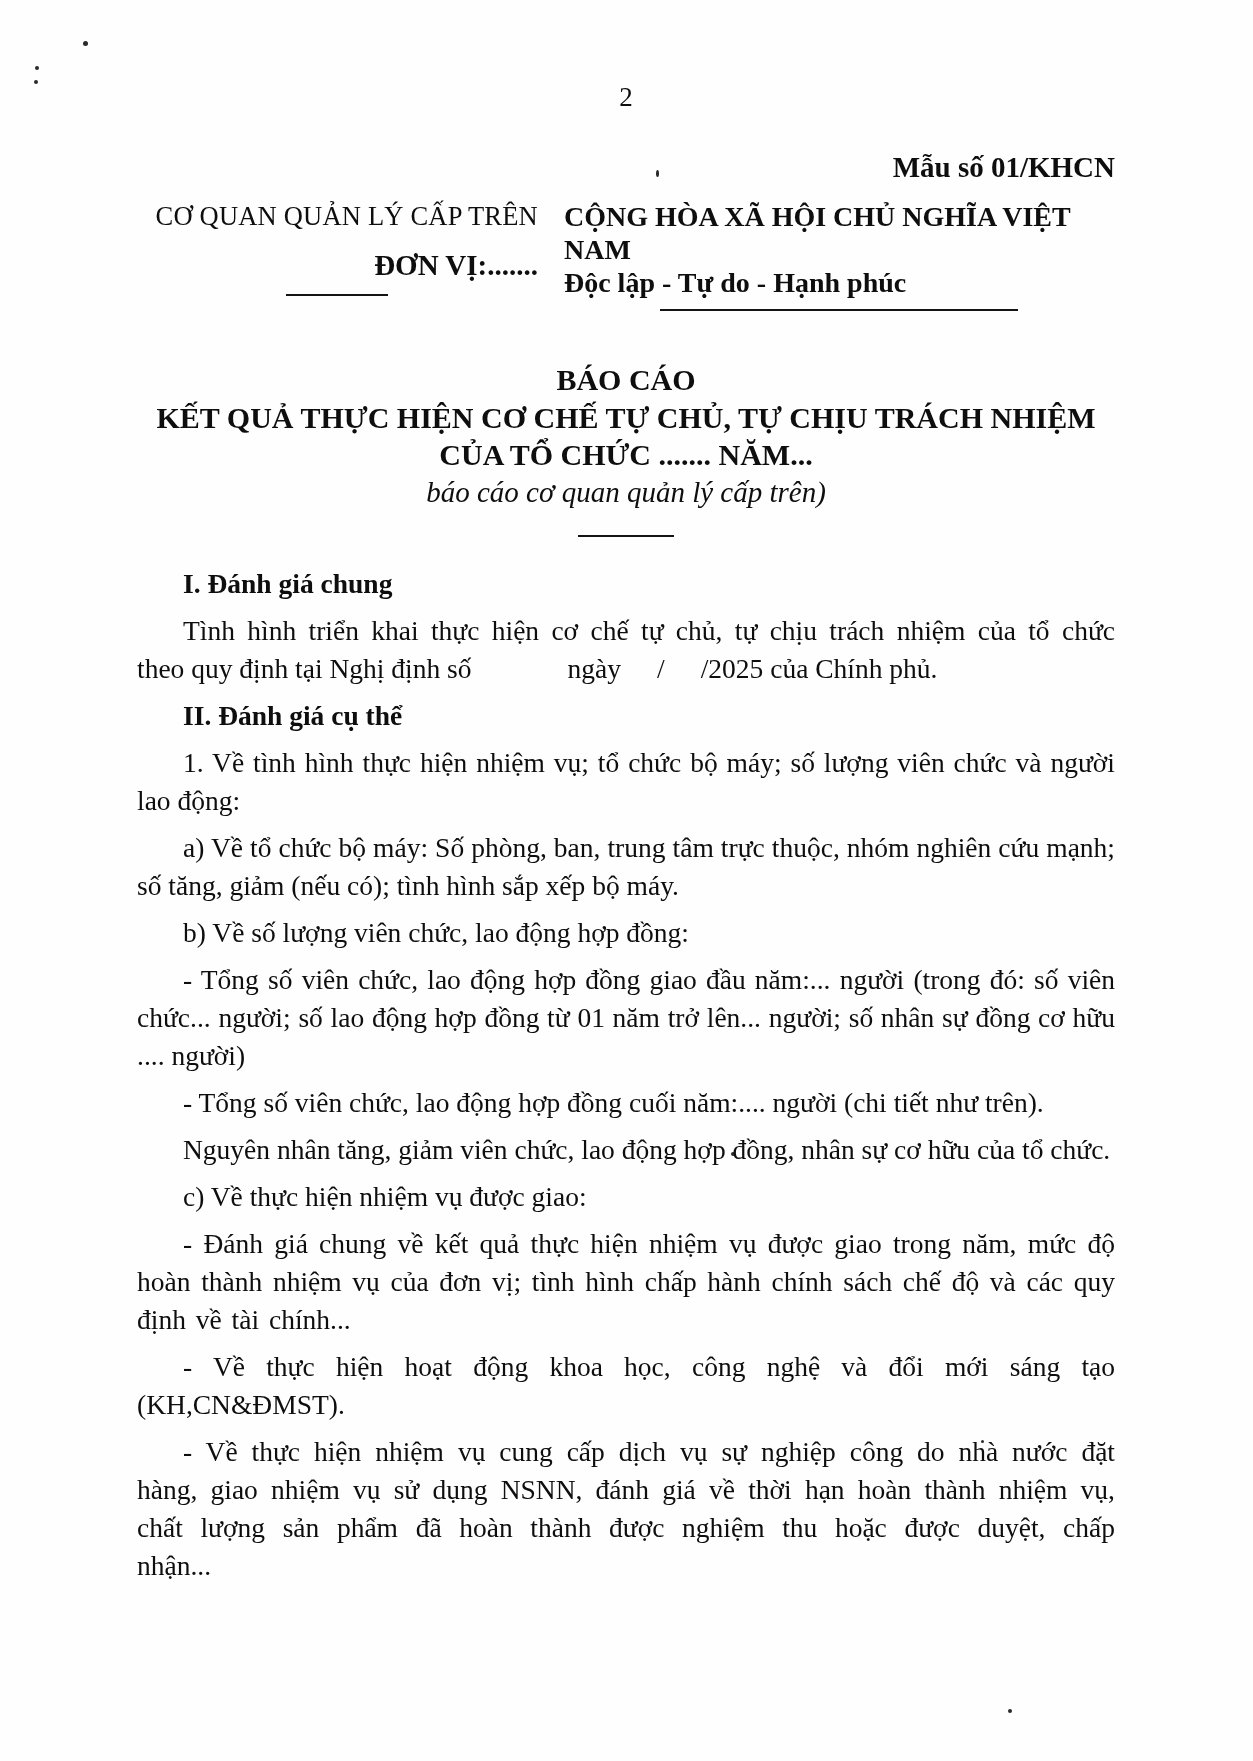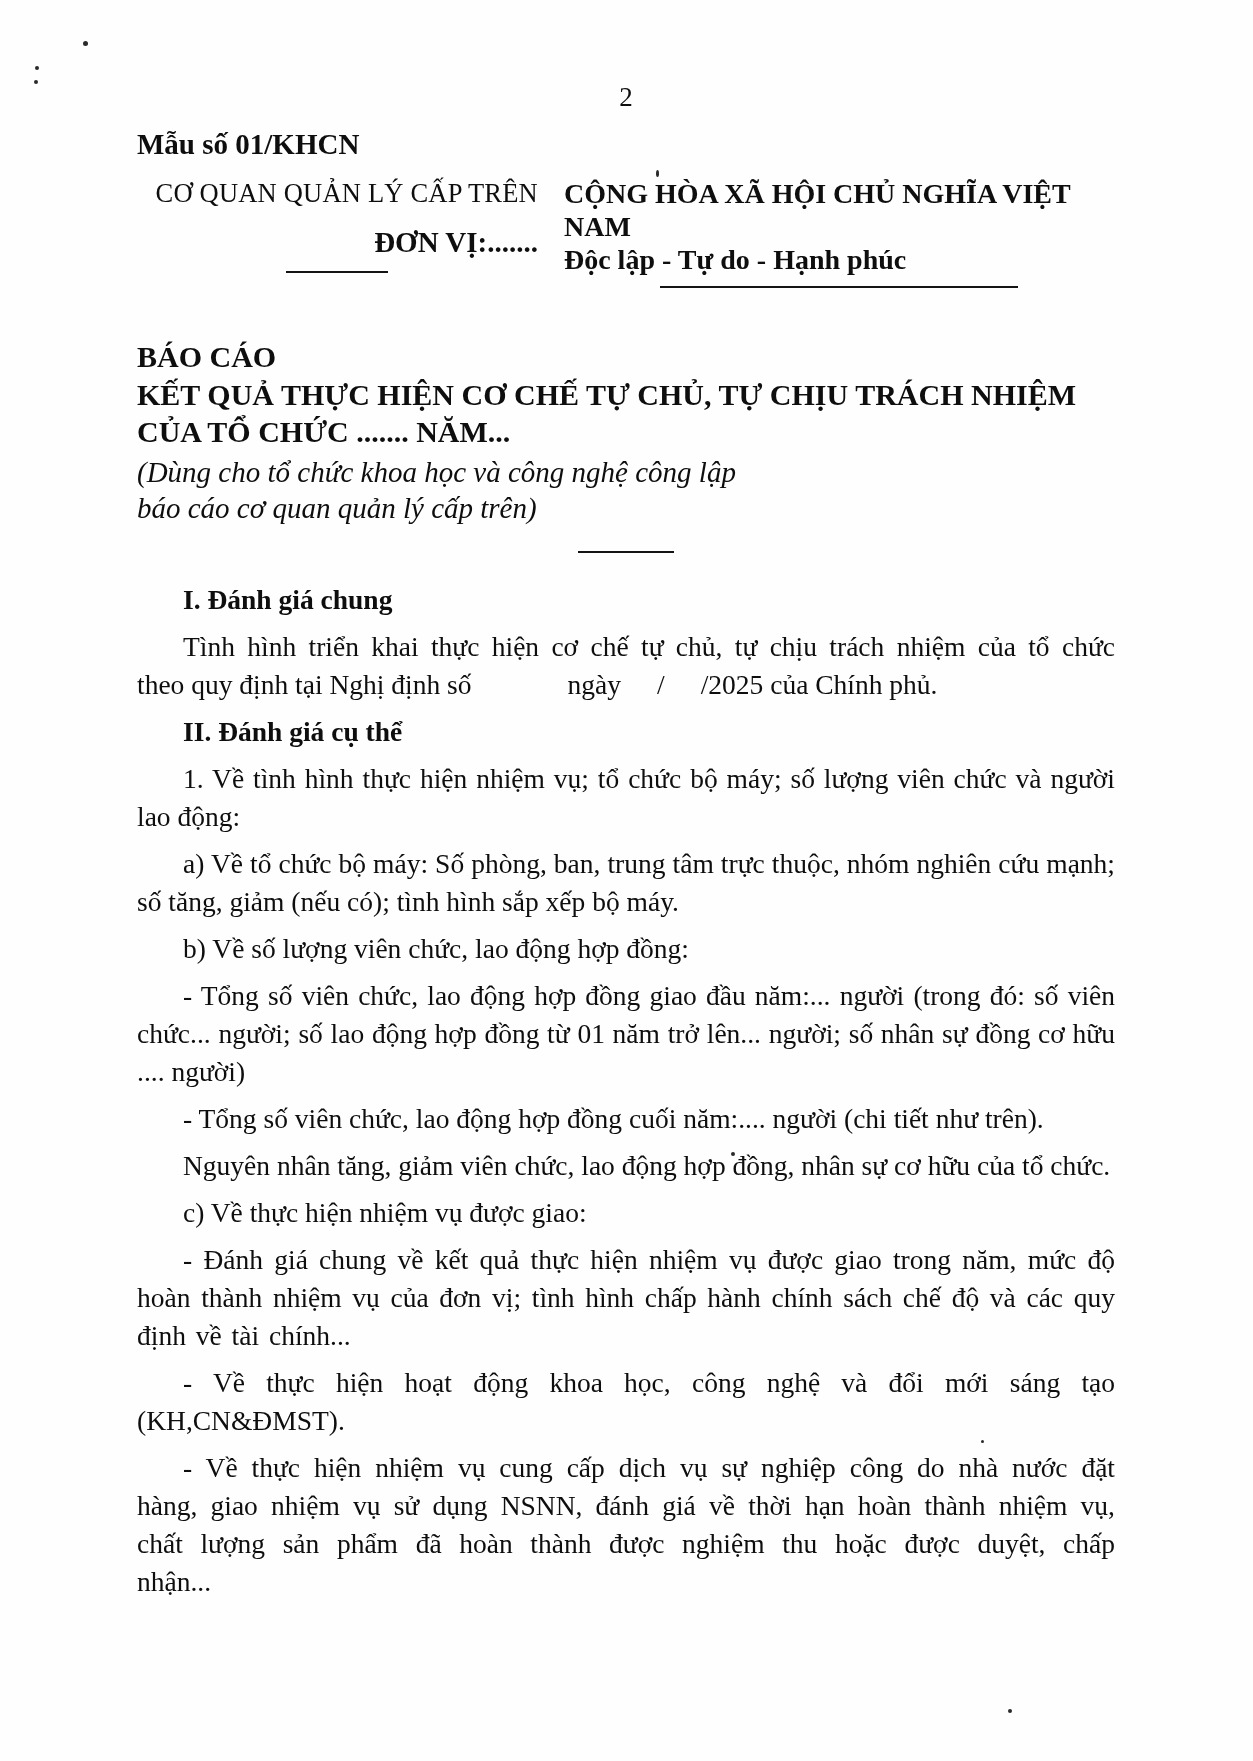--- a/index.html
+++ b/index.html
@@ -20,21 +20,22 @@
     left:137px;top:0;
     width:978px;
   }
   .page-number{
     padding-top:82px;
     text-align:center;
     font-size:27px;
     line-height:30px;
   }
   .form-number{
-    margin-top:16px;
+    margin-top:39px;
+    text-align:right;
     font-weight:bold;
     font-size:29px;
     line-height:32px;
   }
   .header-row{
     margin-top:17px;
     display:flex;
     align-items:flex-start;
   }
   .header-col-left{
@@ -69,21 +70,21 @@
     line-height:34px;
   }
   .rule{
     border:0;border-top:2.5px solid #141414;
     margin:12px auto 0;
   }
   .rule-left{width:102px;}
   .rule-right{width:358px;margin-top:9px;}
   .title-block{
     margin-top:50px;
-    text-align:left;
+    text-align:center;
   }
   .title-line{
     font-weight:bold;
     font-size:30px;
     line-height:37.5px;
   }
   .subtitle-line{
     font-style:italic;
     font-size:29px;
     line-height:36px;
@@ -141,21 +142,20 @@
         <span class="line national-line">CỘNG HÒA XÃ HỘI CHỦ NGHĨA VIỆT NAM</span>
         <span class="line motto-line">Độc lập - Tự do - Hạnh phúc</span>
         <hr class="rule rule-right">
       </div>
     </div>
 
     <div class="title-block">
       <span class="line title-line">BÁO CÁO</span>
       <span class="line title-line">KẾT QUẢ THỰC HIỆN CƠ CHẾ TỰ CHỦ, TỰ CHỊU TRÁCH NHIỆM</span>
       <span class="line title-line">CỦA TỔ CHỨC ....... NĂM...</span>
-      <span class="line subtitle-line first">(Dùng cho tổ chức khoa học và công nghệ công lập</span>
       <span class="line subtitle-line">báo cáo cơ quan quản lý cấp trên)</span>
       <hr class="rule rule-title">
     </div>
 
     <div class="doc-body">
 
       <h3 class="section-heading">I. Đánh giá chung</h3>
 
       <p style="text-indent:0;">
         <span class="line justify-full">Tình hình triển khai thực hiện cơ chế tự chủ, tự chịu trách nhiệm của tổ chức</span>

